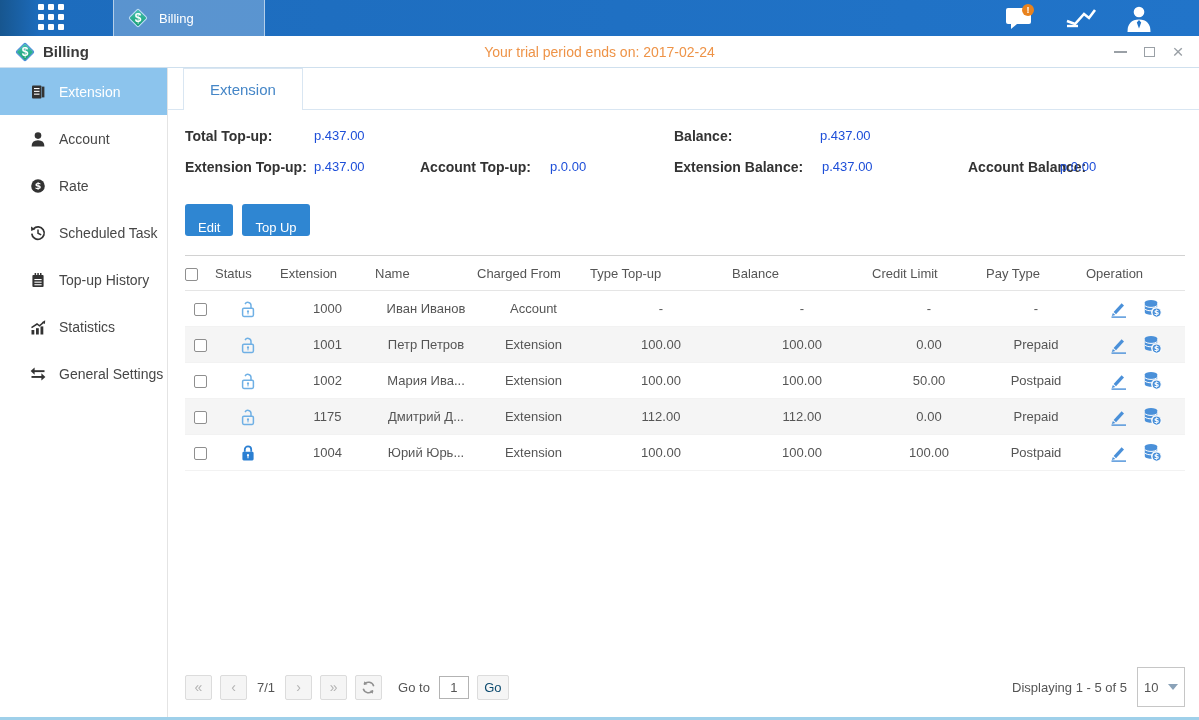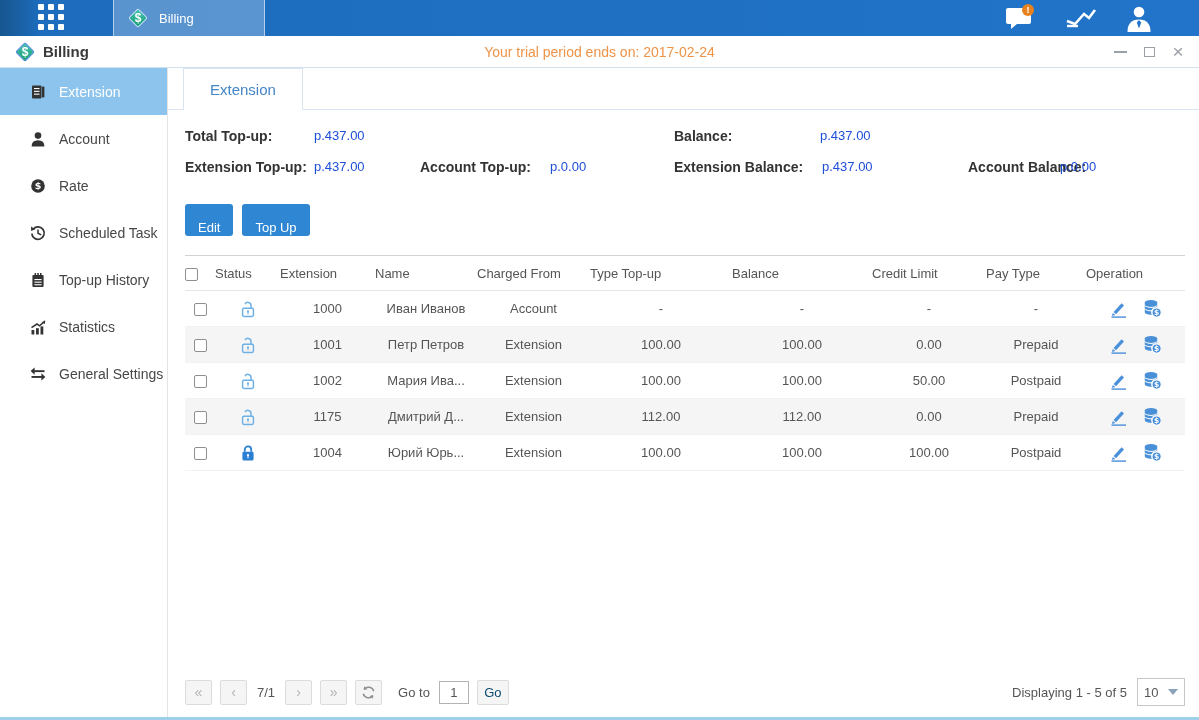--- a/index.html
+++ b/index.html
@@ -96,21 +96,21 @@
     padding:0 14px 10px 17px; }
   .pg-btn { width:27px; height:25px; background:#f5f5f5; border:1px solid #dcdcdc;
     border-radius:2px; color:#b3b3b3; font-size:14px; display:flex; align-items:center;
     justify-content:center; margin-right:8px; cursor:pointer; user-select:none; }
   .pg-ind { font-size:13px; color:#555; margin:0 10px 0 2px; }
   .goto-label { font-size:13px; color:#555; margin:0 9px 0 8px; }
   .goto-input { width:30px; height:23px; border:1px solid #b3b3b3; text-align:center;
     font-size:13px; color:#555; font-family:inherit; }
   .go-btn { width:32px; margin-left:8px; color:#0c4a6e; font-size:13px; }
   .displaying { margin-left:auto; font-size:13px; color:#555; margin-right:10px; }
-  .pagesize { width:48px; height:28px; border:1px solid #c6c6c6; background:#fff;
+  .pagesize { width:48px; height:40px; border:1px solid #c6c6c6; background:#fff;
     display:flex; align-items:center; justify-content:space-between; padding:0 6px;
     font-size:13px; color:#555; cursor:pointer; }
   .pagesize .tri { width:0; height:0; border-left:5px solid transparent;
     border-right:5px solid transparent; border-top:6px solid #8aa2b8; }
 </style>
 </head>
 <body>
 
 <div class="screen">
 

